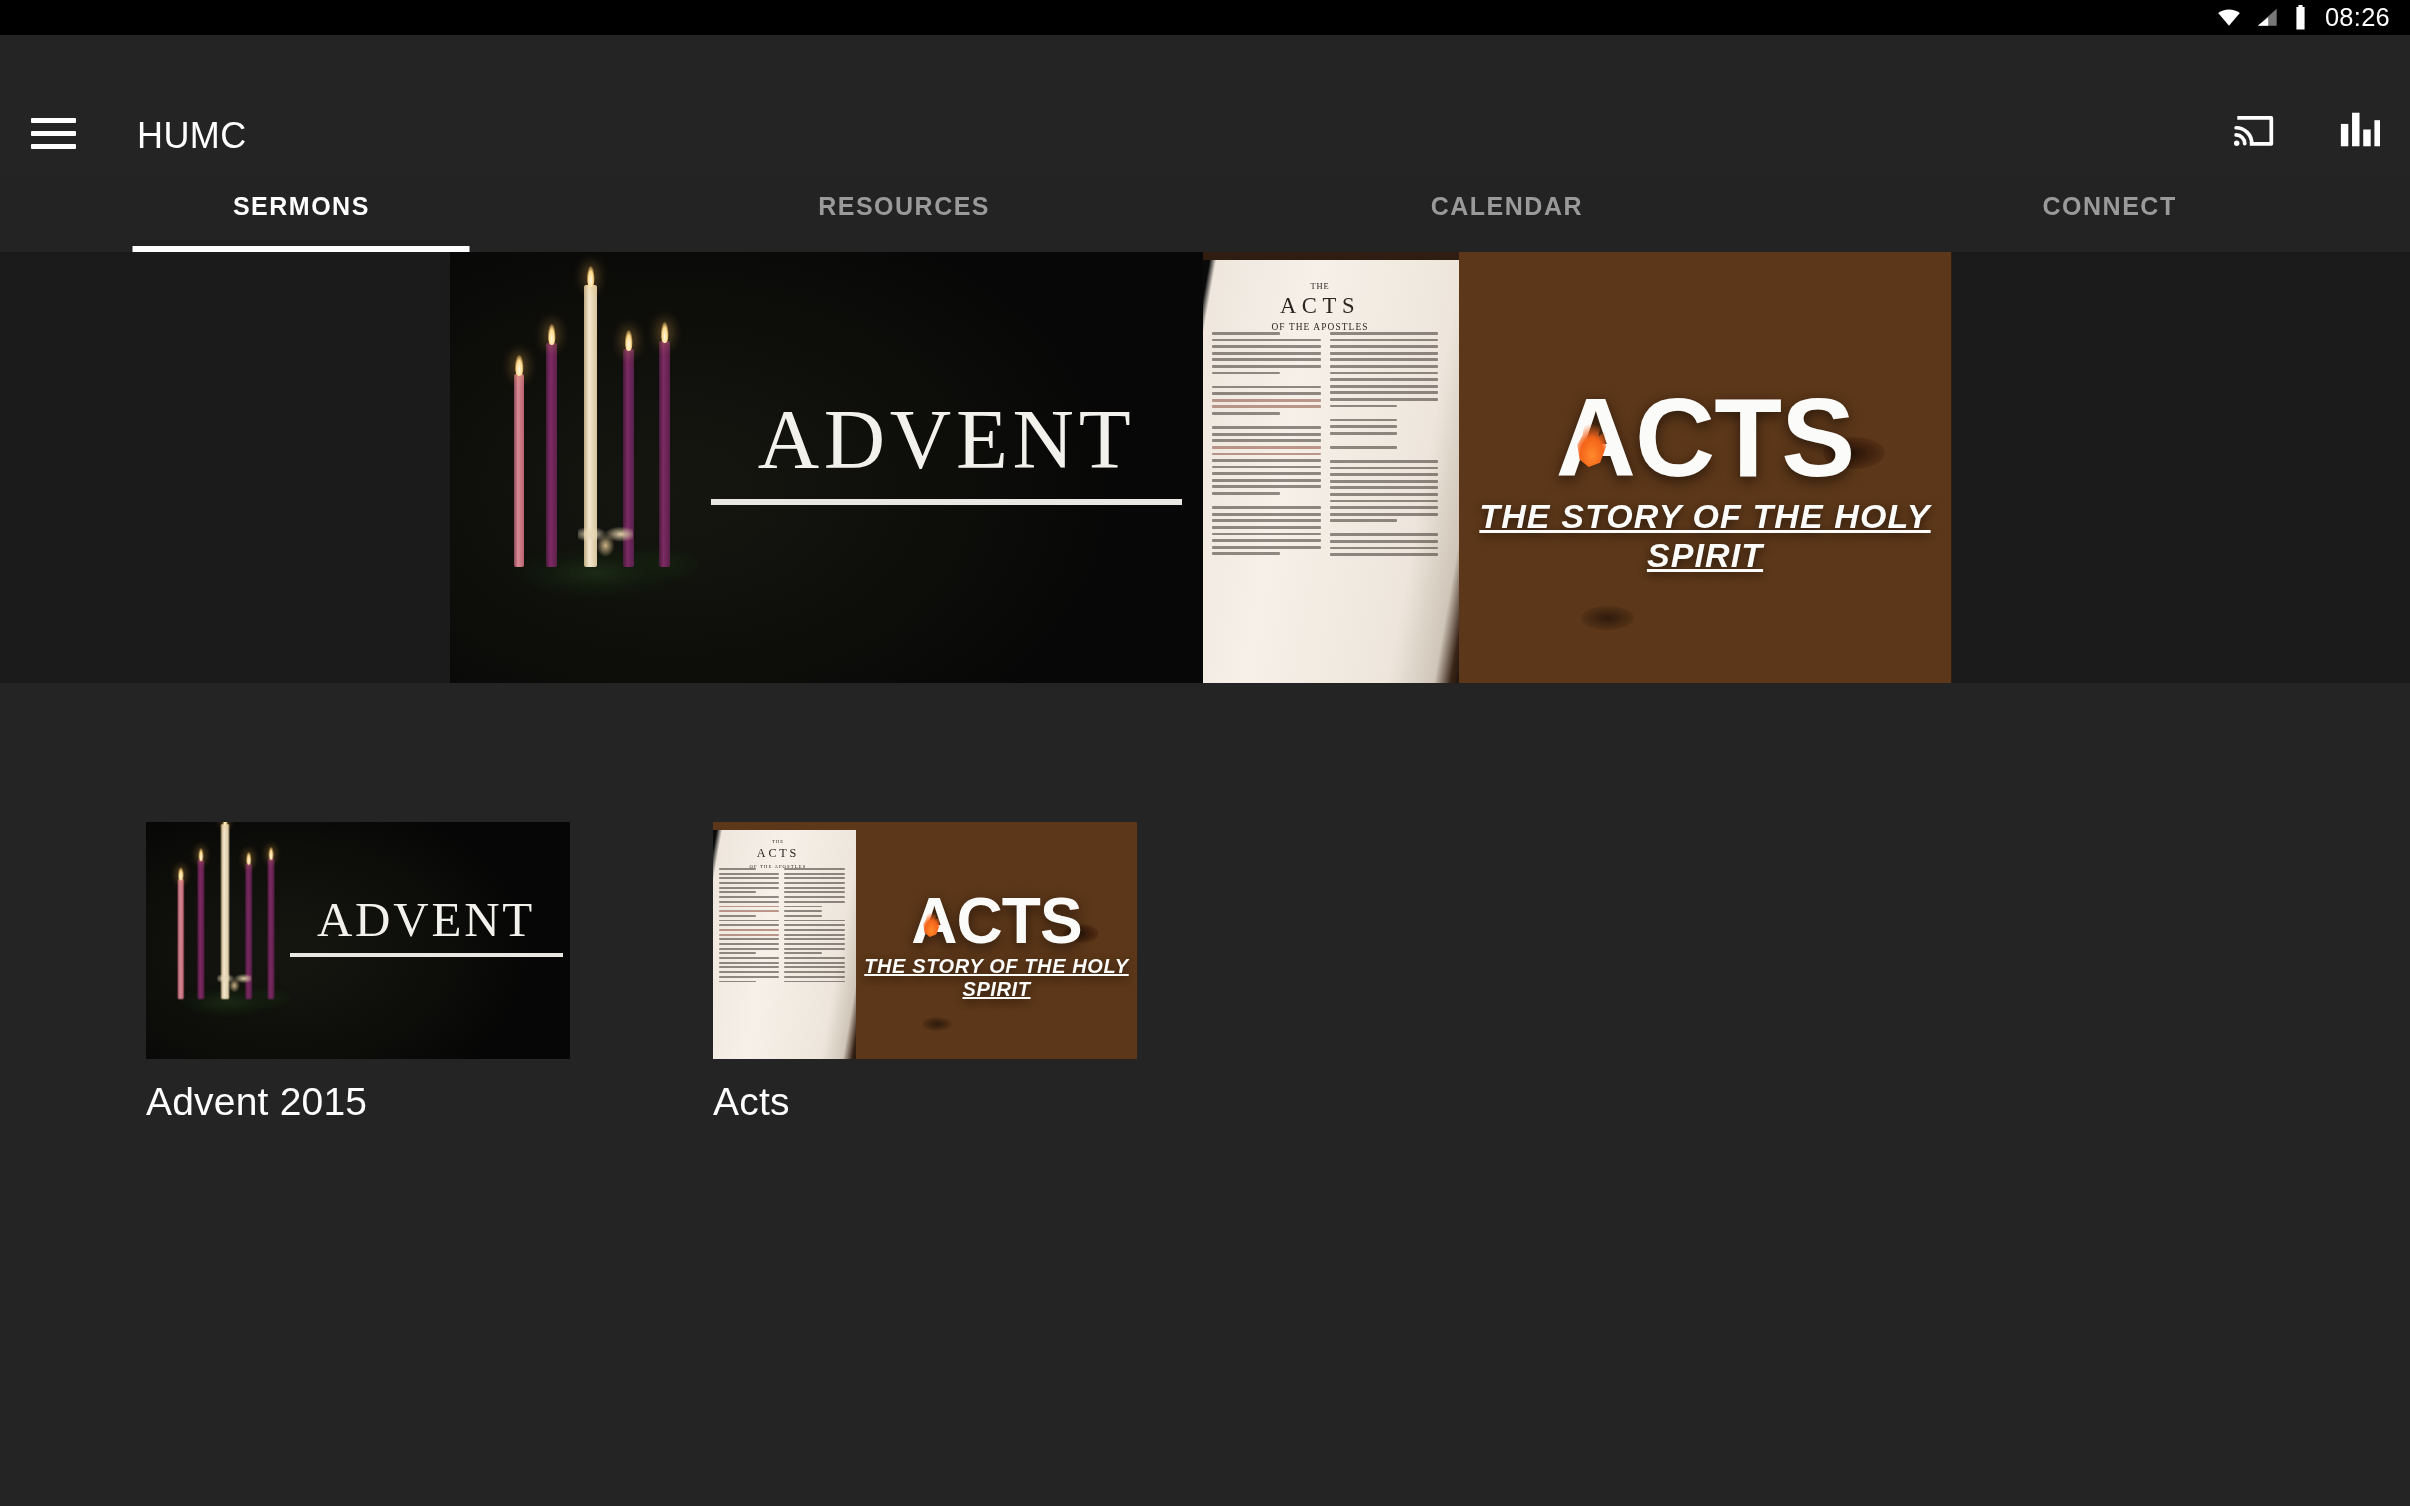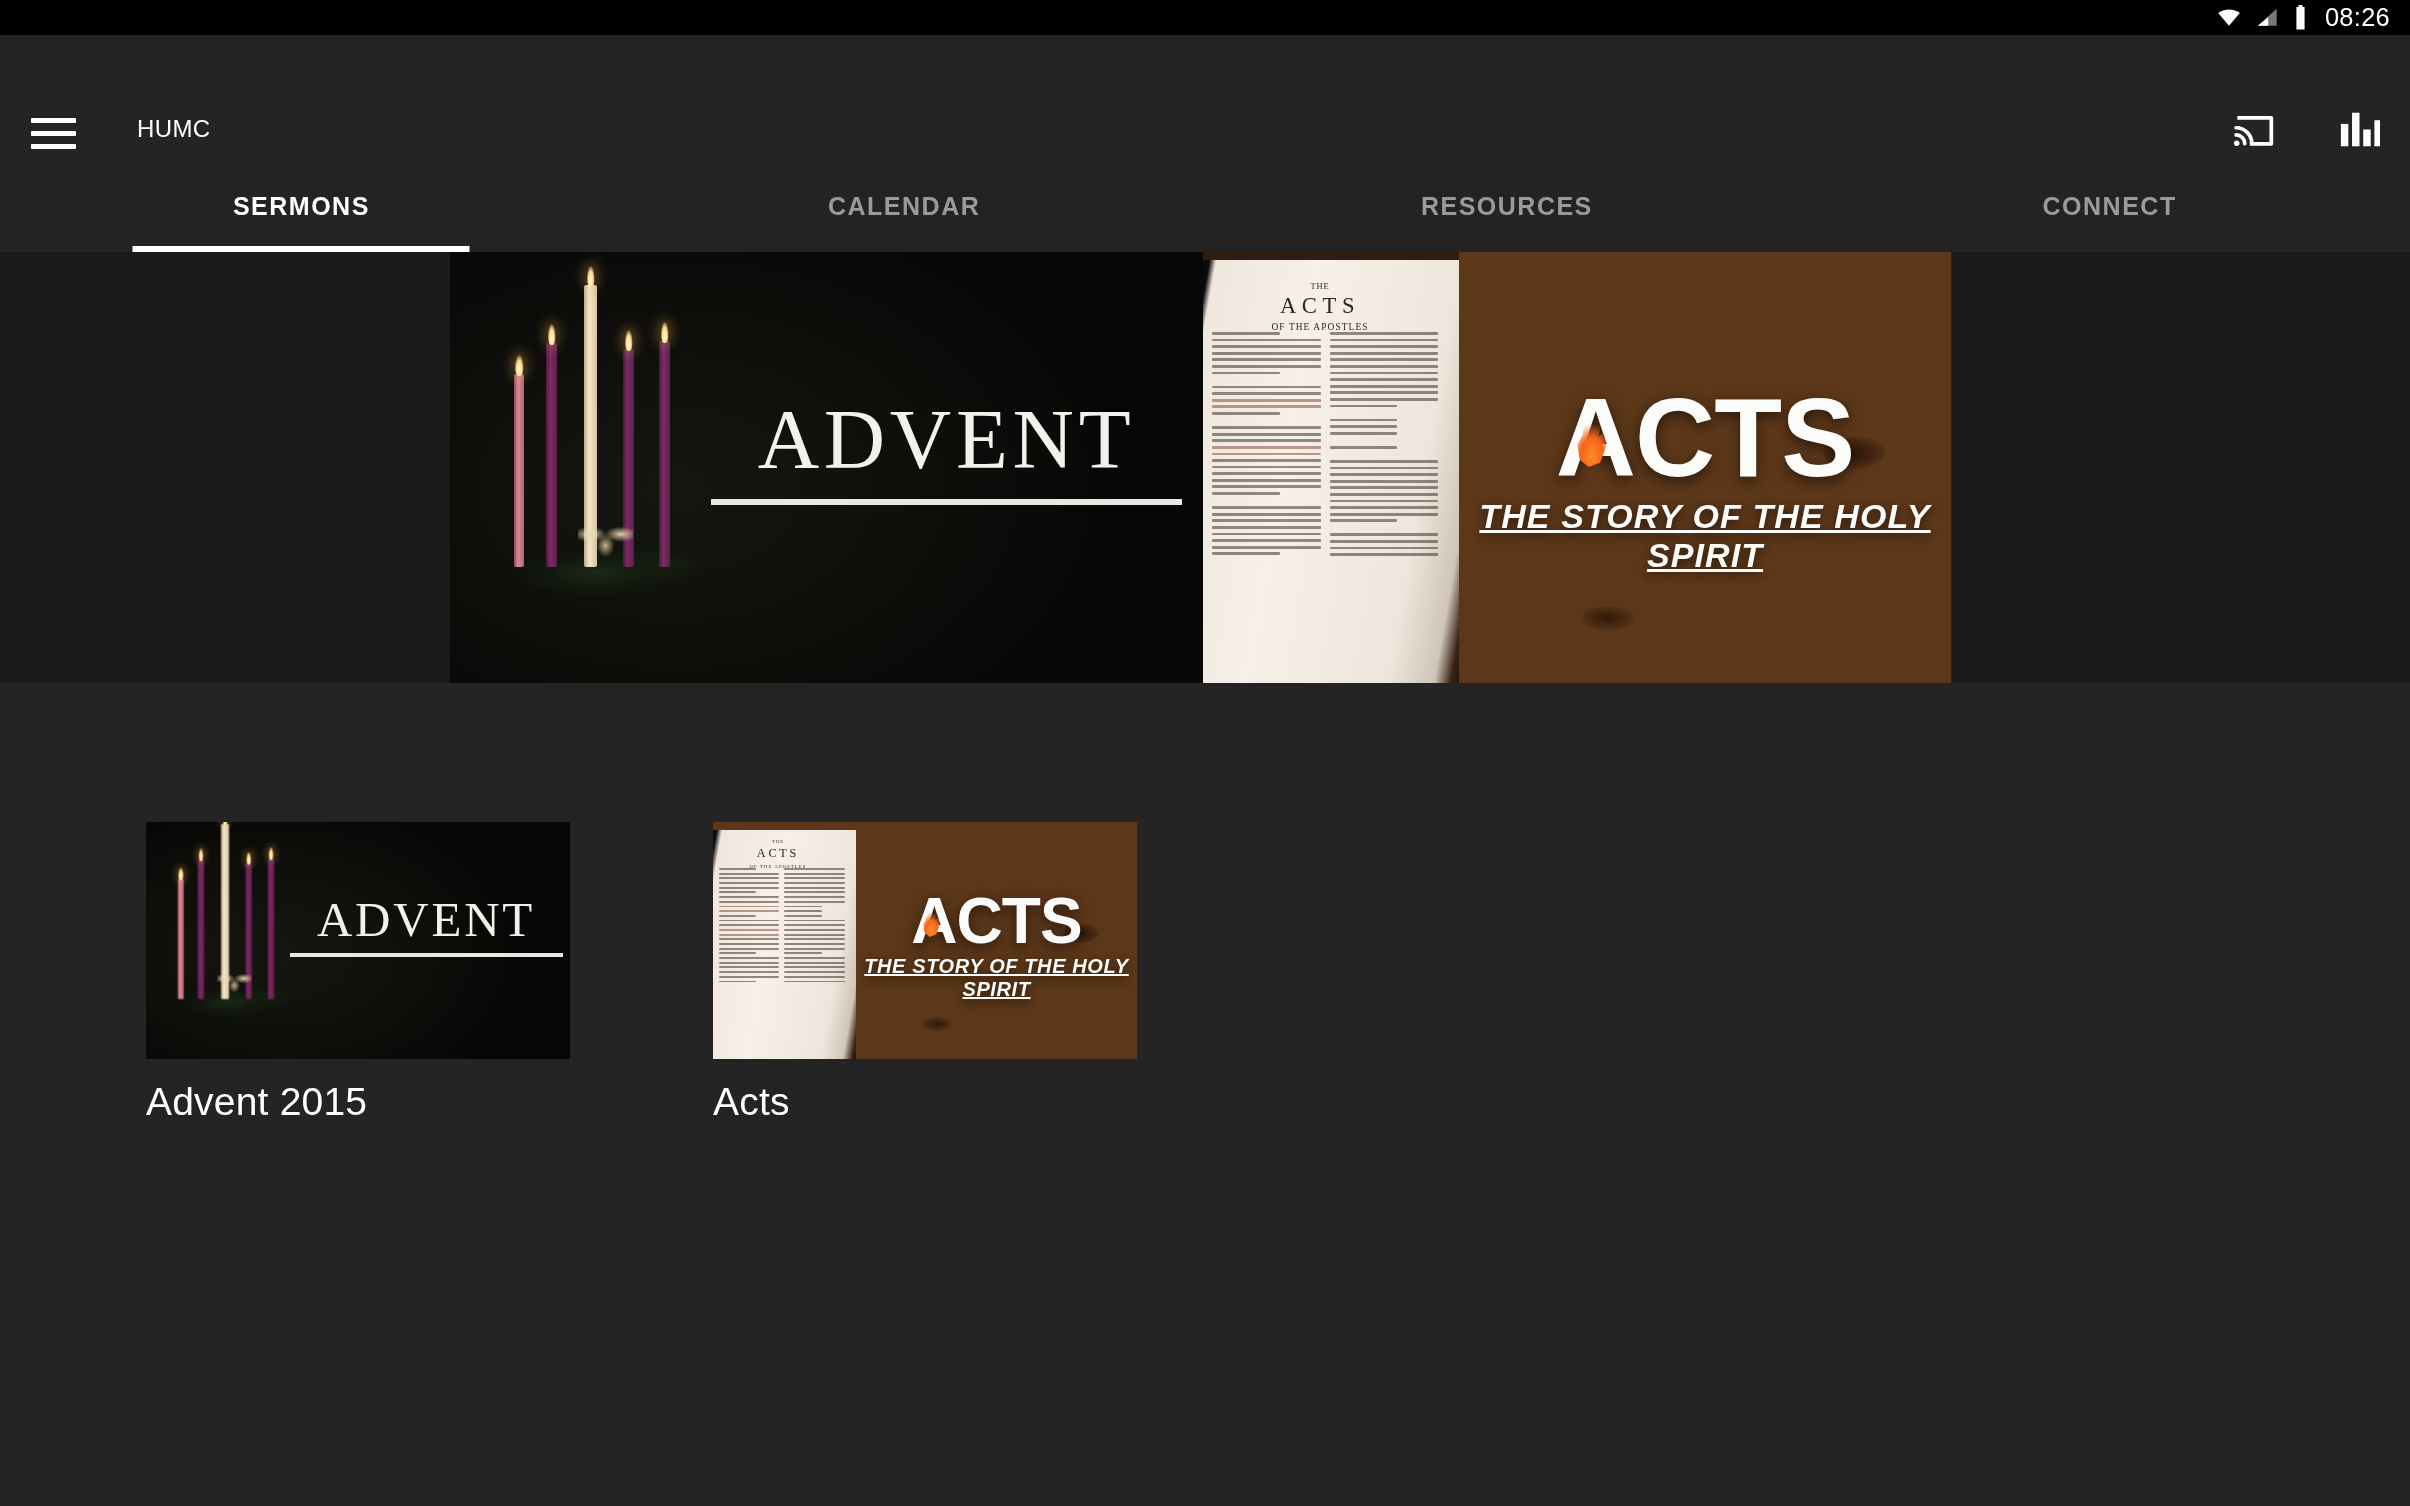--- a/index.html
+++ b/index.html
@@ -32,21 +32,21 @@
     position:absolute; left:31px; top:83px; width:45px; height:31px;
     cursor:pointer;
   }
   .hamburger i{
     display:block; width:45px; height:4.7px; background:#fff;
     border-radius:0.9px; margin-bottom:8.5px;
   }
   .hamburger i:last-child{ margin-bottom:0; }
   .app-title{
     position:absolute; left:137px; top:80px;
-    color:#fff; font-size:24px; font-weight:400; letter-spacing:0.4px;
+    color:#fff; font-size:36px; font-weight:400; letter-spacing:0.4px;
   }
   .appbar-actions{
     position:absolute; right:28px; top:73px;
     display:flex; align-items:center; gap:56px;
   }
   .act-btn{ cursor:pointer; display:block; }
 
   
   .tabs{
     position:absolute; top:160px; left:0; width:2411px; height:92px;
@@ -284,24 +284,24 @@
       <rect fill="#fff" x="20" y="6" width="3" height="14"></rect>
     </svg>
   </div>
 </div>
 
 <div class="tabs">
   <div class="tab active">
     <span>SERMONS</span>
   </div>
   <div class="tab">
+    <span>RESOURCES</span>
+  </div>
+  <div class="tab">
     <span>CALENDAR</span>
-  </div>
-  <div class="tab">
-    <span>RESOURCES</span>
   </div>
   <div class="tab">
     <span>CONNECT</span>
   </div>
 </div>
 
 <div class="hero">
   <div class="hero-track">
 
     <div class="advent">

